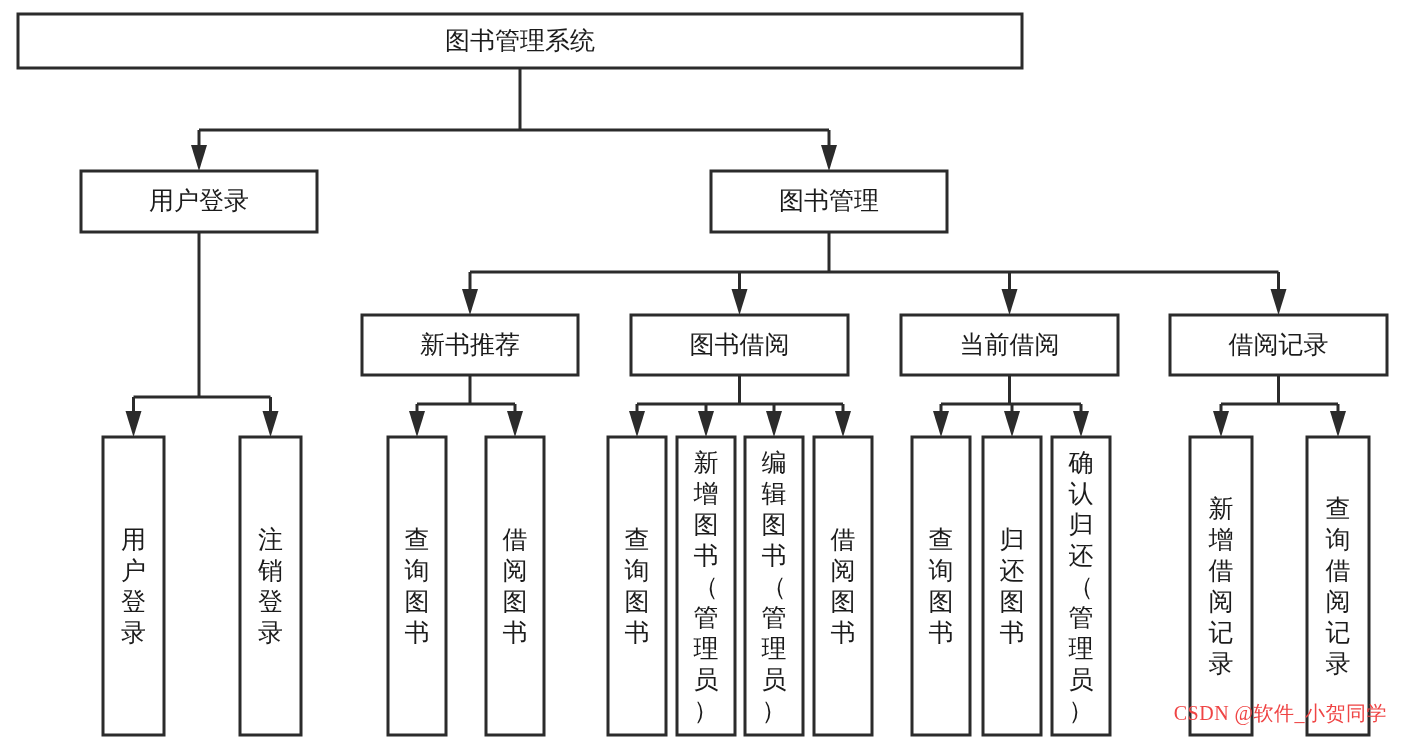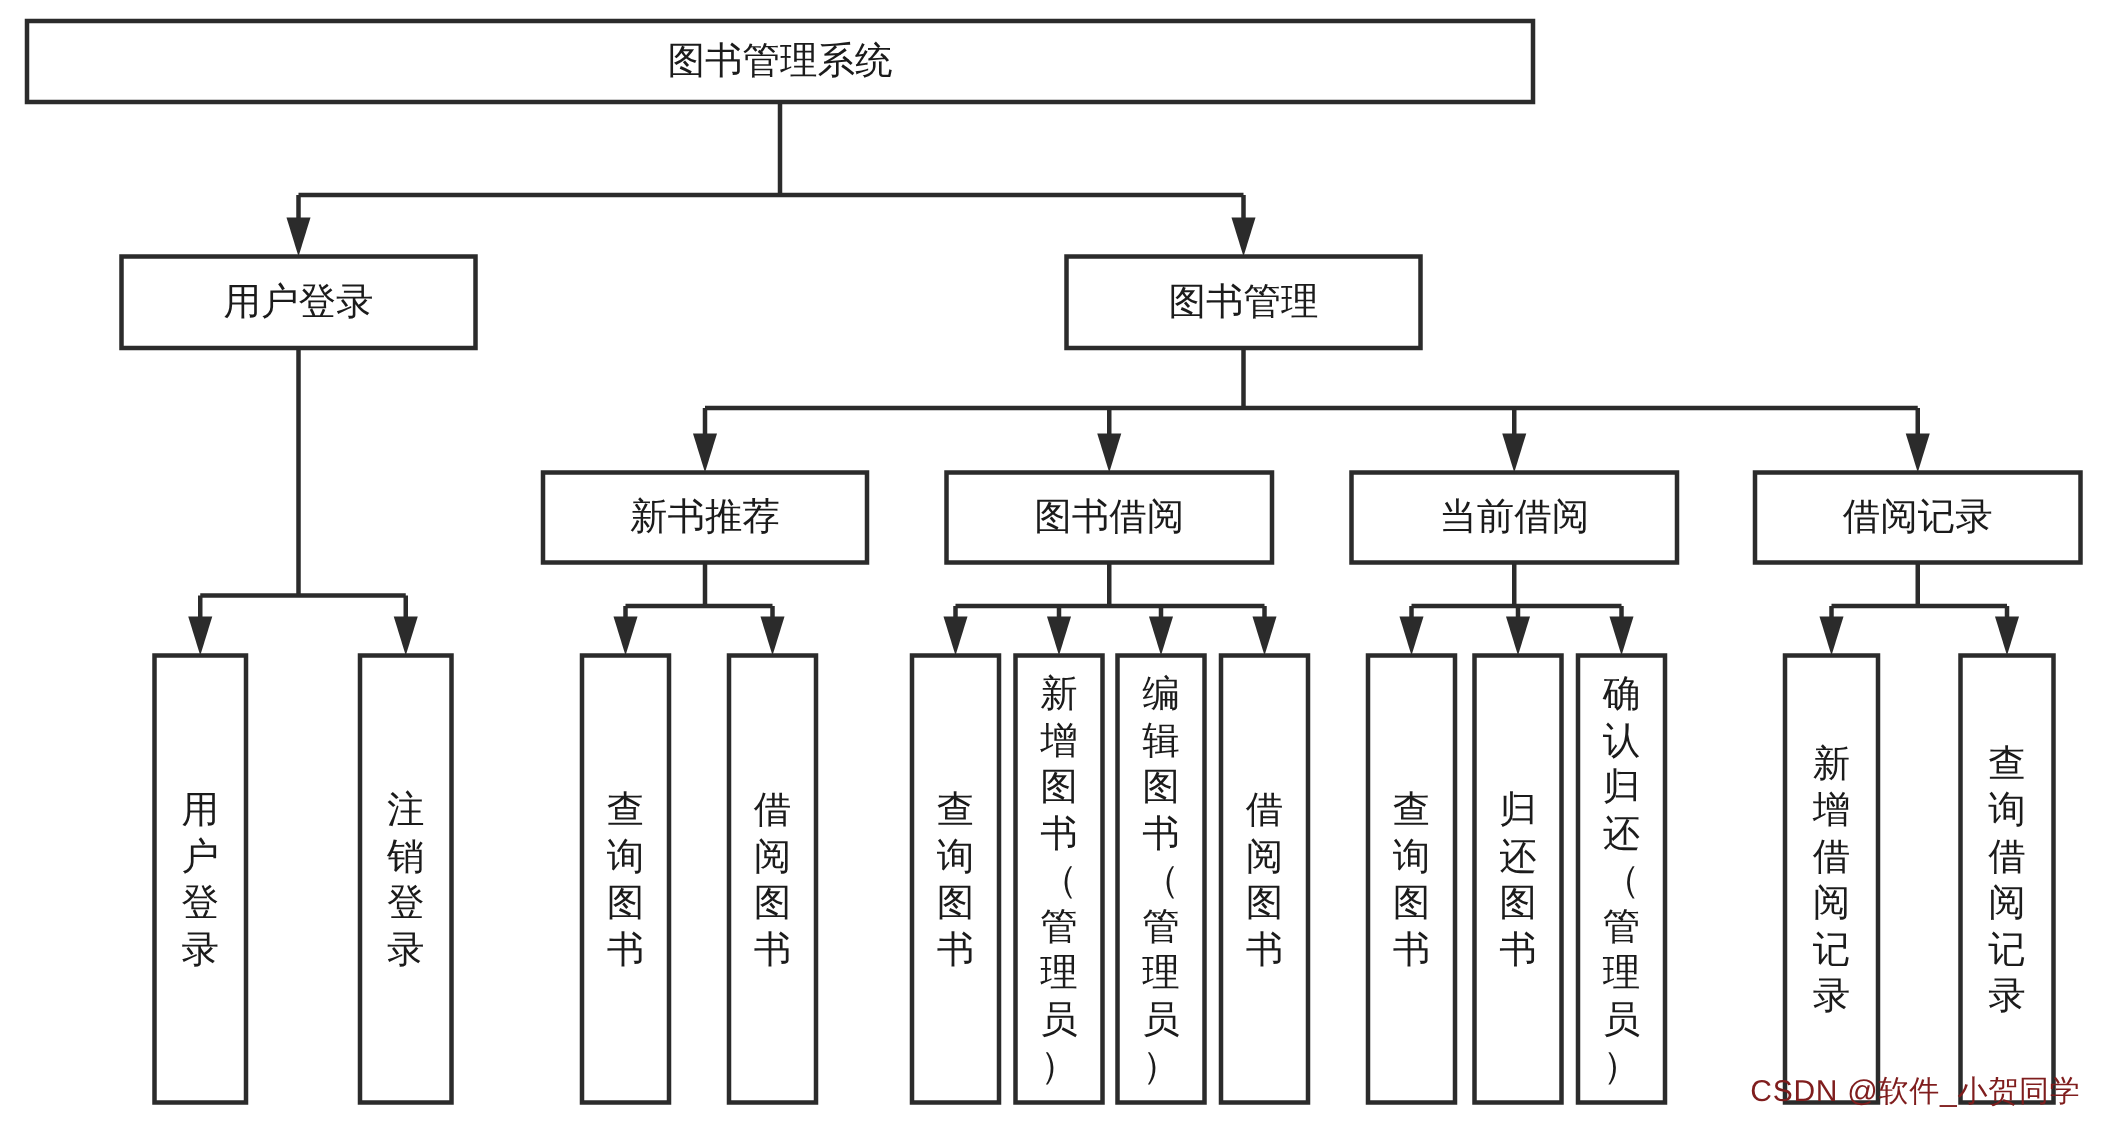--- a/index.html
+++ b/index.html
@@ -47,24 +47,24 @@
   }
   .node-label-vert {
     fill: #1b1b1b;
     font-family: "Liberation Sans", "DejaVu Sans", sans-serif;
     font-size: 25px;
     text-anchor: middle;
   }
   .watermark {
     position: absolute;
     right: 14px;
-    bottom: 6px;
-    font-family: Liberation Sans, sans-serif;
+    bottom: 20px;
+    font-family: Liberation Serif, serif;
     font-size: 20px;
-    color: #7f1d1d;
+    color: #ef4444;
     white-space: nowrap;
     letter-spacing: 0.5px;
     user-select: none;
   }
 </style>
 </head>
 <body>
 
 <div id="stage">
   <svg class="diagram" id="diagram-svg" viewBox="0 0 1405 747">

